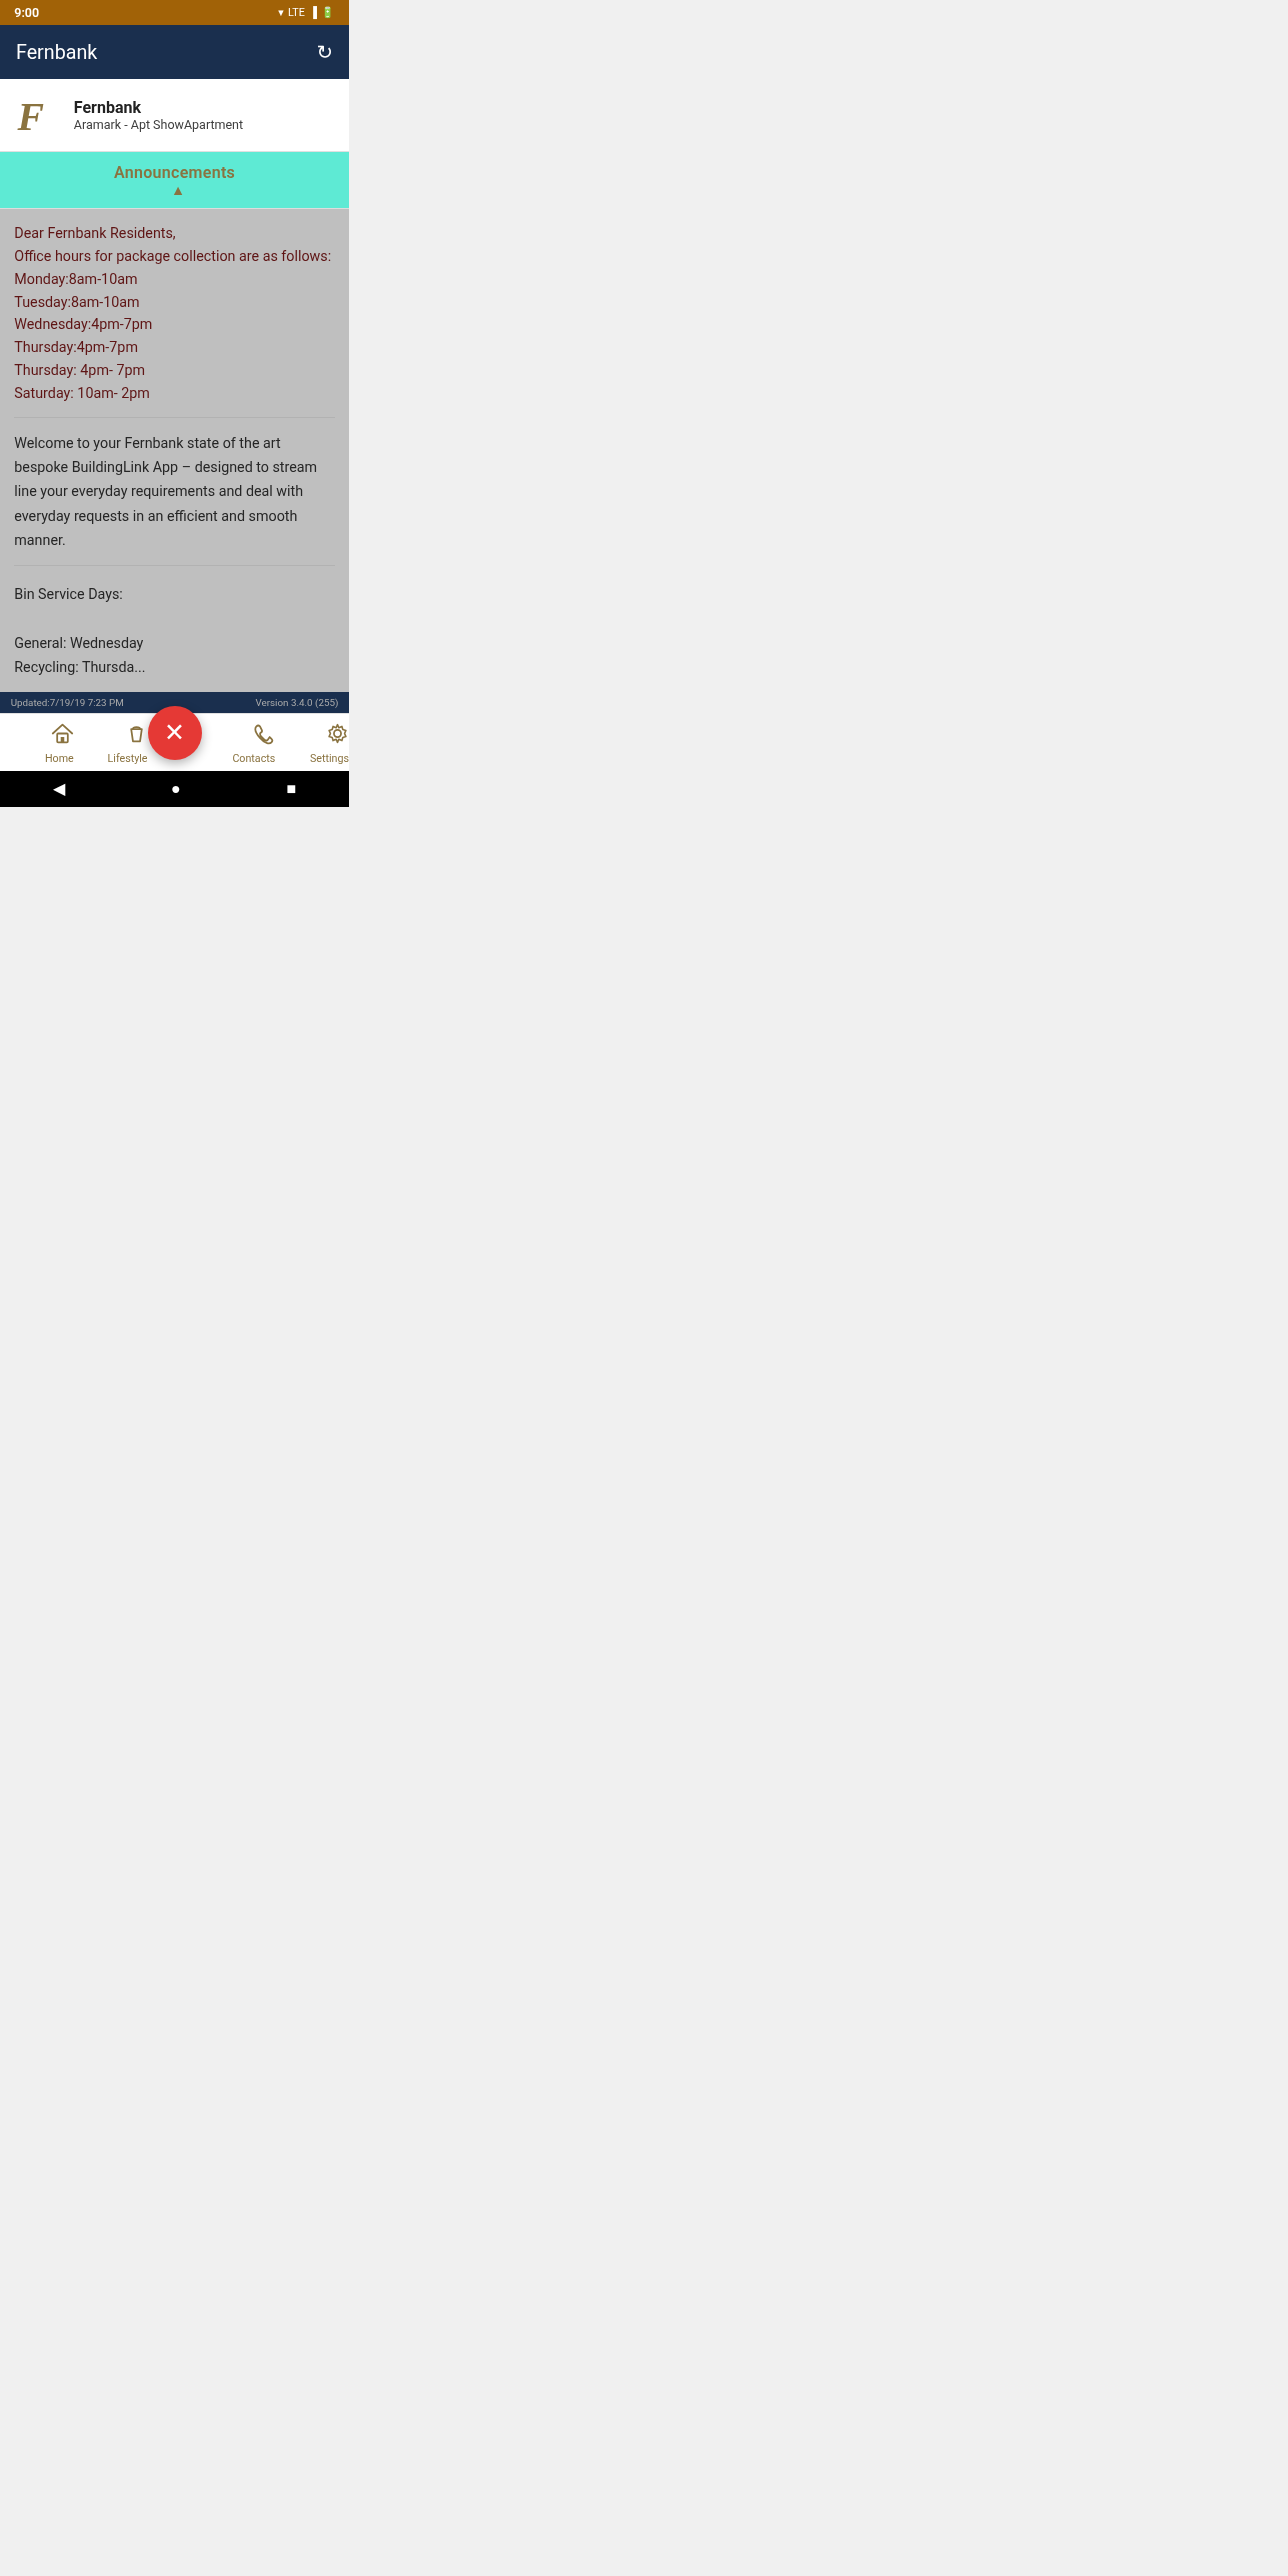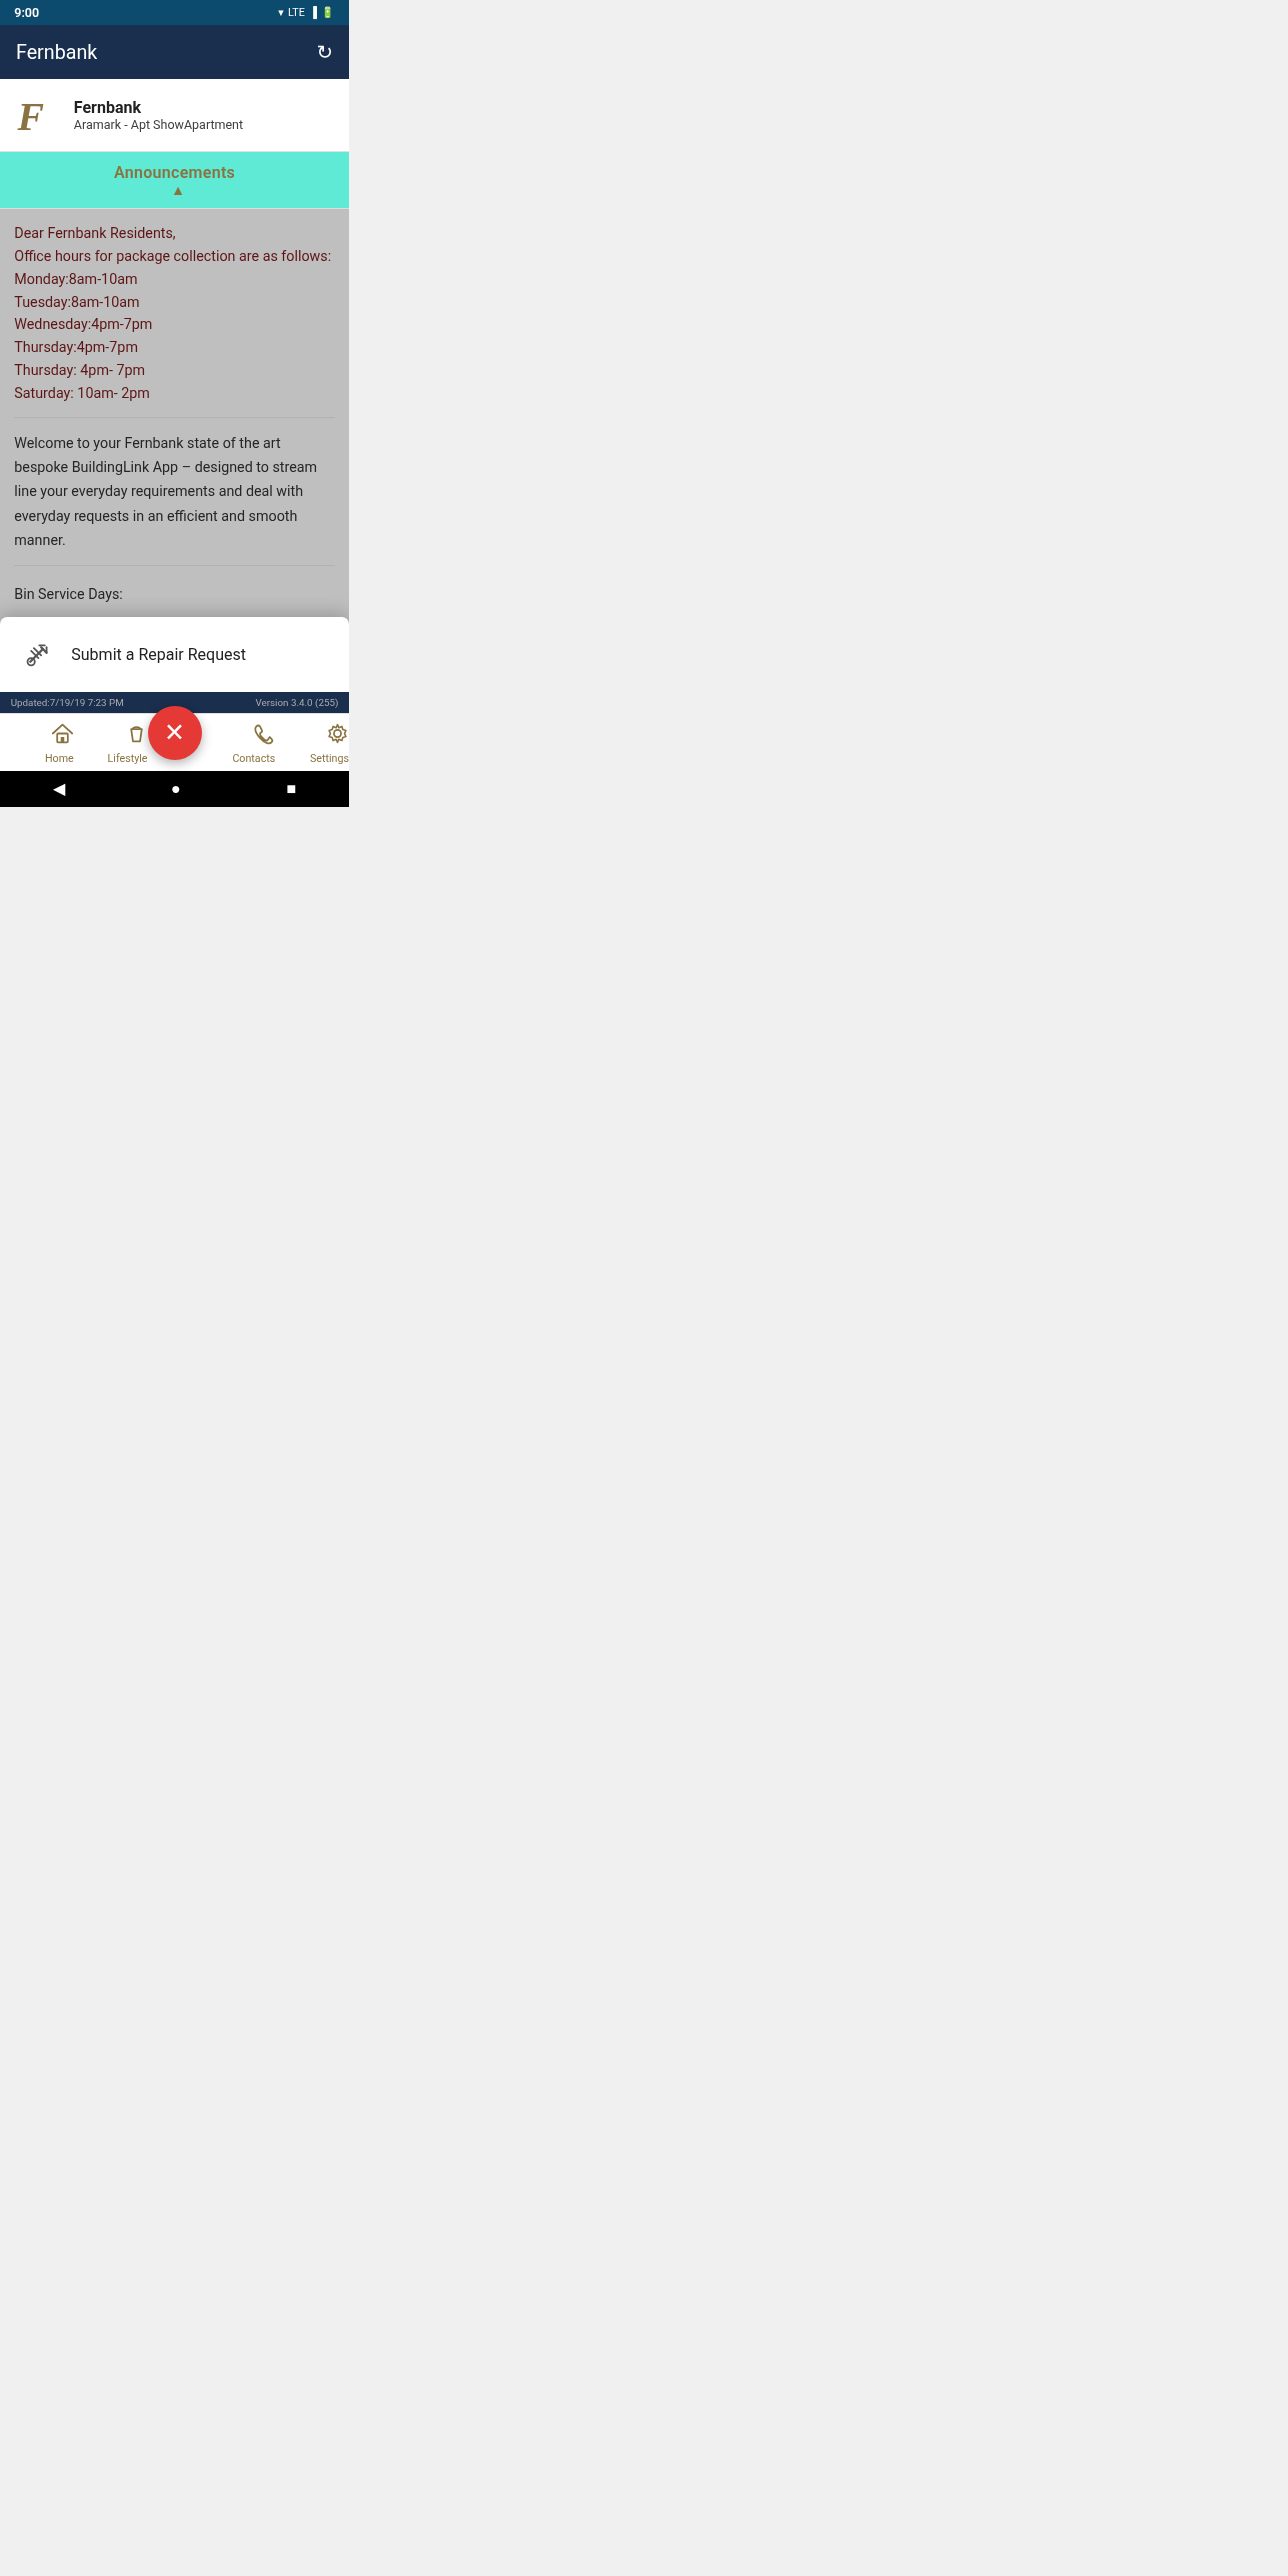--- a/index.html
+++ b/index.html
@@ -9,21 +9,21 @@
       width: 349px;
       min-height: 698px;
       font-family: 'Roboto', Arial, sans-serif;
       background: #f0f0f0;
       position: relative;
       overflow-x: hidden;
     }
 
     
     .status-bar {
-      background: #0c4a6e;
+      background: #a16207;
       color: #fff;
       display: flex;
       justify-content: space-between;
       align-items: center;
       padding: 5.4px 14.3px;
       height: 25px;
     }
     .status-time {
       font-size: 12.5px;
       font-weight: 600;
@@ -320,35 +320,20 @@
       <span>Bin Service Days:</span><br>
       <br>
       <span>General: Wednesday</span><br>
       <span>Recycling: Thursda...</span>
     </div>
   </div>
 
   <div class="overlay-dim"></div>
 
   <div class="popup-menu">
-    <div class="popup-item">
-      <div class="popup-icon">
-        <svg width="29" height="29" viewBox="0 0 32 32" xmlns="http://www.w3.org/2000/svg">
-          <line x1="8" y1="24" x2="22" y2="10" stroke="#555" stroke-width="2.5" stroke-linecap="round"></line>
-          <circle cx="9" cy="24" r="4" fill="none" stroke="#555" stroke-width="2"></circle>
-          <line x1="20" y1="8" x2="26" y2="14" stroke="#555" stroke-width="2.5" stroke-linecap="round"></line>
-          <line x1="18" y1="6" x2="24" y2="6" stroke="#555" stroke-width="2" stroke-linecap="round"></line>
-          <line x1="26" y1="8" x2="26" y2="14" stroke="#555" stroke-width="2" stroke-linecap="round"></line>
-
-          <line x1="12" y1="9" x2="20" y2="17" stroke="#555" stroke-width="2" stroke-linecap="round"></line>
-          <line x1="9" y1="12" x2="17" y2="20" stroke="#555" stroke-width="2" stroke-linecap="round"></line>
-        </svg>
-      </div>
-      <span class="popup-label">Submit a Repair Request</span>
-    </div>
   </div>
 
 </div>
 
 <div class="footer-info">
   <span>Updated:7/19/19 7:23 PM</span>
   <span>Version 3.4.0 (255)</span>
 </div>
 
 <div class="bottom-nav">

